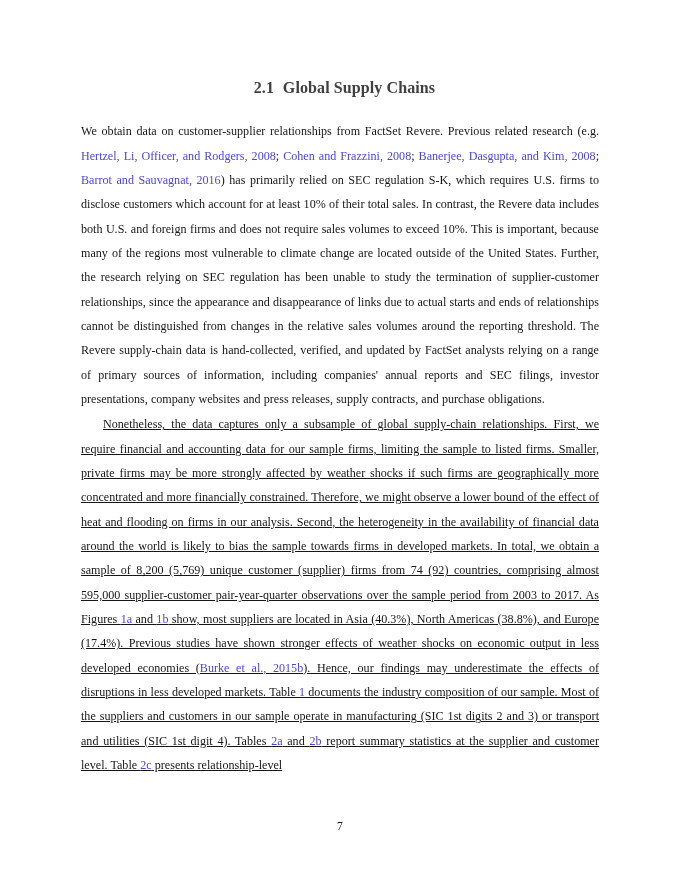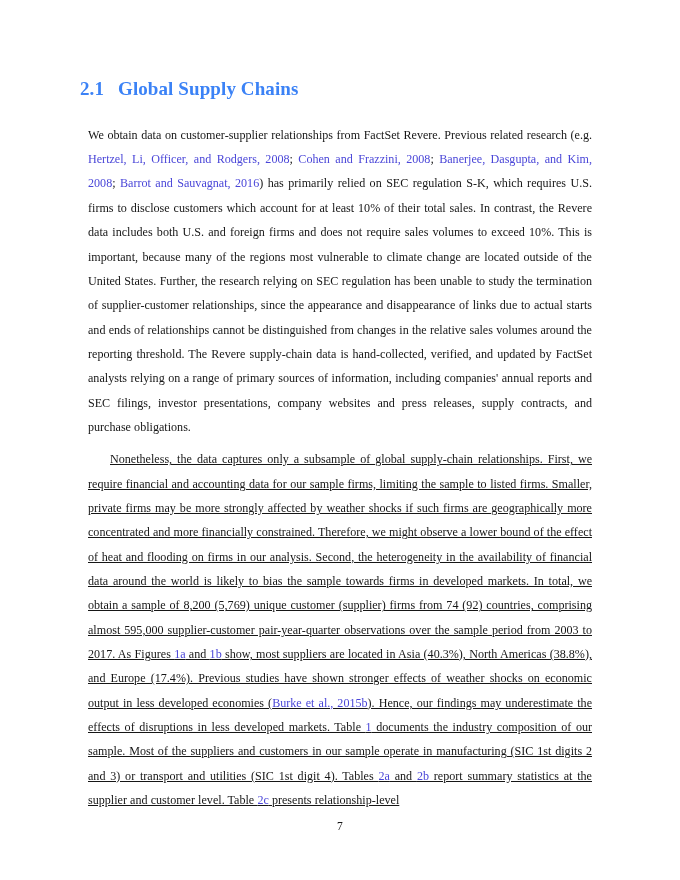--- a/index.html
+++ b/index.html
@@ -23,36 +23,37 @@
     box-sizing: border-box;
   }
   .content {
     position: absolute;
     left: 80px;
     top: 78px;
     width: 520px;
   }
   h2.section-heading {
     font-family: "Liberation Serif", "DejaVu Serif", serif;
-    font-size: 19px;
+    font-size: 16px;
     font-weight: bold;
     margin: 0 0 22px 0;
     padding: 0;
     letter-spacing: 0.1px;
-    color: #3b82f6;
+    color: #404040;
     line-height: 1.2;
+    text-align: center;
   }
   h2.section-heading .sec-num {
     display: inline-block;
     min-width: 38px;
   }
   p.body-par {
     font-size: 12.1px;
     line-height: 24.35px;
-    margin: 8px;
+    margin: 1px;
     padding: 0;
     text-align: justify;
     text-justify: inter-word;
     color: #161616;
     word-spacing: 0.1px;
   }
   p.body-par.indented {
     text-indent: 22px;
   }
   p.body-par + p.body-par {

